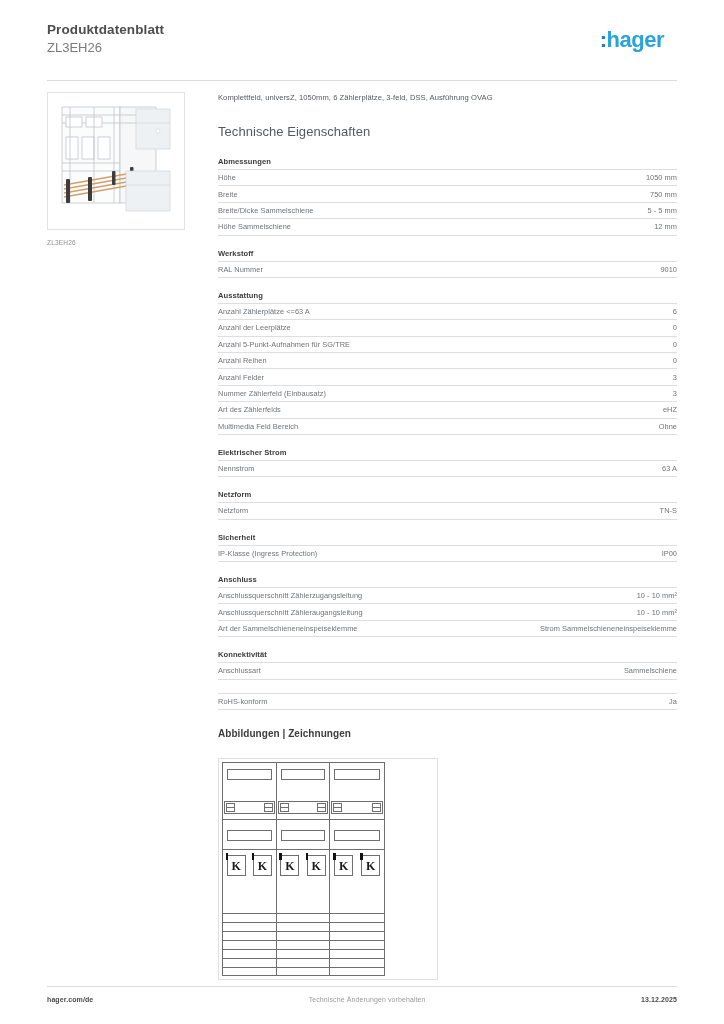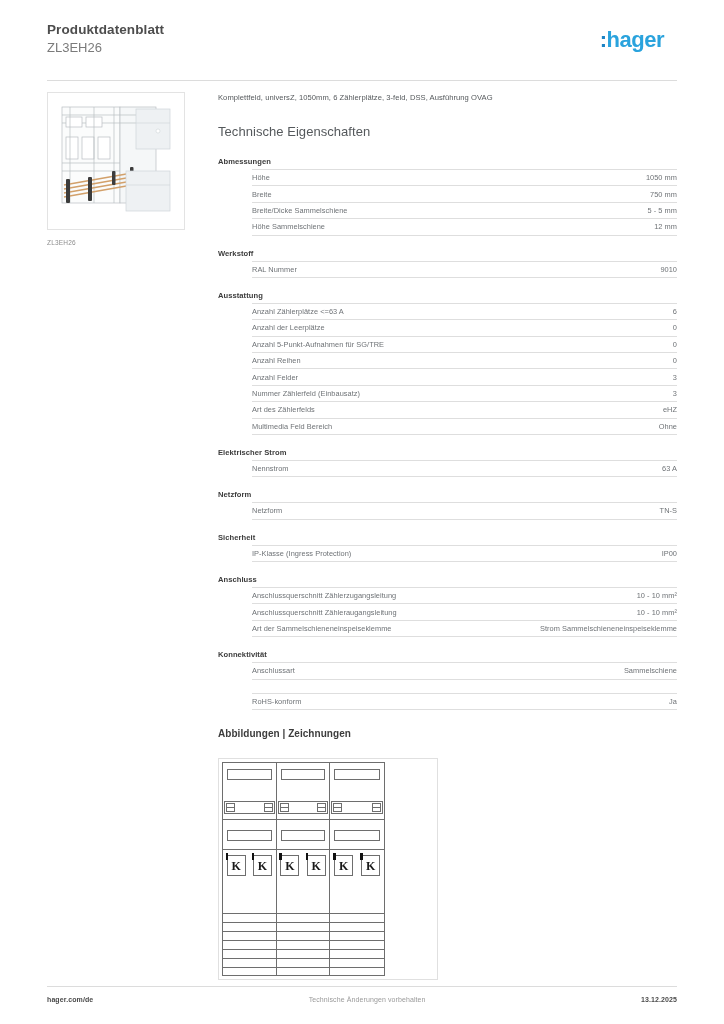--- a/index.html
+++ b/index.html
@@ -121,21 +121,20 @@
   .spec-row {
     display: flex;
     justify-content: space-between;
     align-items: center;
     border-top: 1px solid #dedede;
     padding: 3.2px 0 3.2px 0;
     font-size: 7.4px;
     color: #6e7276;
     letter-spacing: 0.04px;
     line-height: 9px;
-    margin-left: 34px;
   }
   .spec-row:last-child { border-bottom: 1px solid #dedede; }
   .spec-label { text-align: left; }
   .spec-value { text-align: right; white-space: nowrap; padding-left: 12px; }
 
   .drawings-title {
     font-size: 10px;
     font-weight: bold;
     color: #3c3c3c;
     margin: 18px 0 19px 0;

